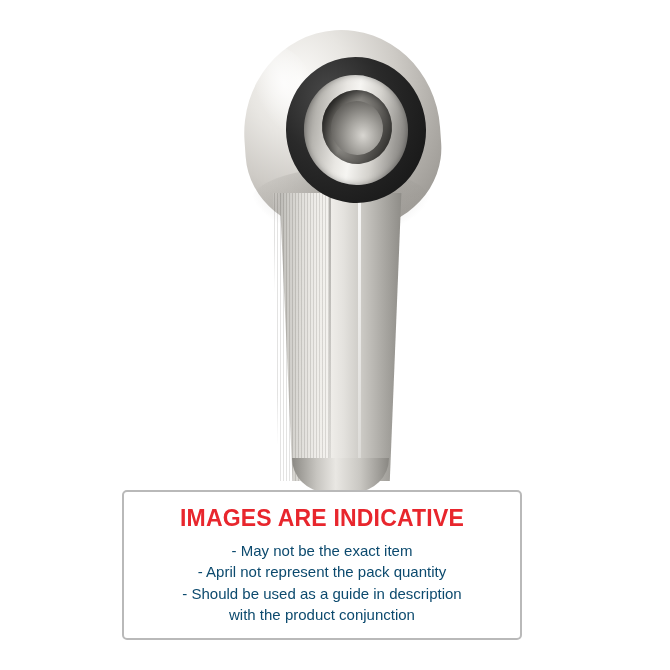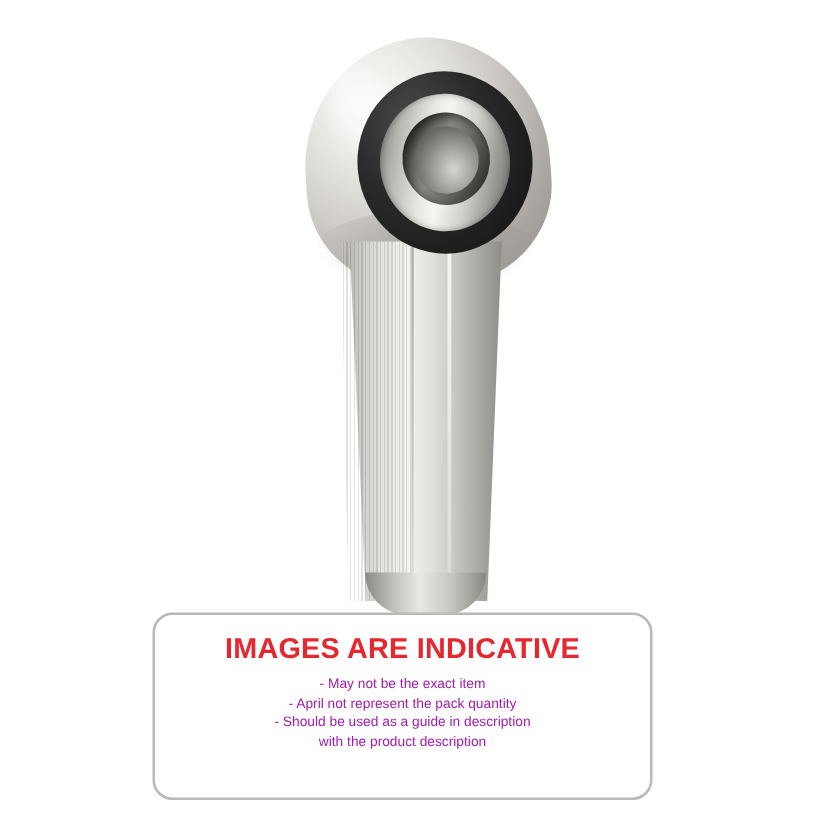--- a/index.html
+++ b/index.html
@@ -181,37 +181,37 @@
   }
 
   
   .notice {
     position: absolute;
     left: 122px;
     top: 490px;
     width: 400px;
     height: 150px;
     border: 2px solid #b9b9b9;
-    border-radius: 16px;
+    border-radius: 5px;
     background: #ffffff;
     box-sizing: border-box;
     padding: 14px 10px 10px 10px;
     text-align: center;
   }
   .notice-title {
     color: #e8262d;
     font-size: 23px;
     font-weight: bold;
     letter-spacing: .2px;
     margin: 0 0 10px 0;
     line-height: 1.05;
   }
   .notice-line {
-    color: #a21caf;
-    font-size: 11px;
+    color: #0c4a6e;
+    font-size: 15px;
     line-height: 1.42;
     margin: 0;
     white-space: nowrap;
   }
 </style>
 </head>
 <body>
 
 <div id="product-stage">
 
@@ -230,16 +230,16 @@
     <div class="race-inner"></div>
     <div class="bore"></div>
     <div class="bore-inner"></div>
   </div>
 
   <div class="notice">
     <p class="notice-title">IMAGES ARE INDICATIVE</p>
     <p class="notice-line">- May not be the exact item</p>
     <p class="notice-line">- April not represent the pack quantity</p>
     <p class="notice-line">- Should be used as a guide in description</p>
-    <p class="notice-line">with the product description</p>
+    <p class="notice-line">with the product conjunction</p>
   </div>
 
 </div>
 
 </body></html>

